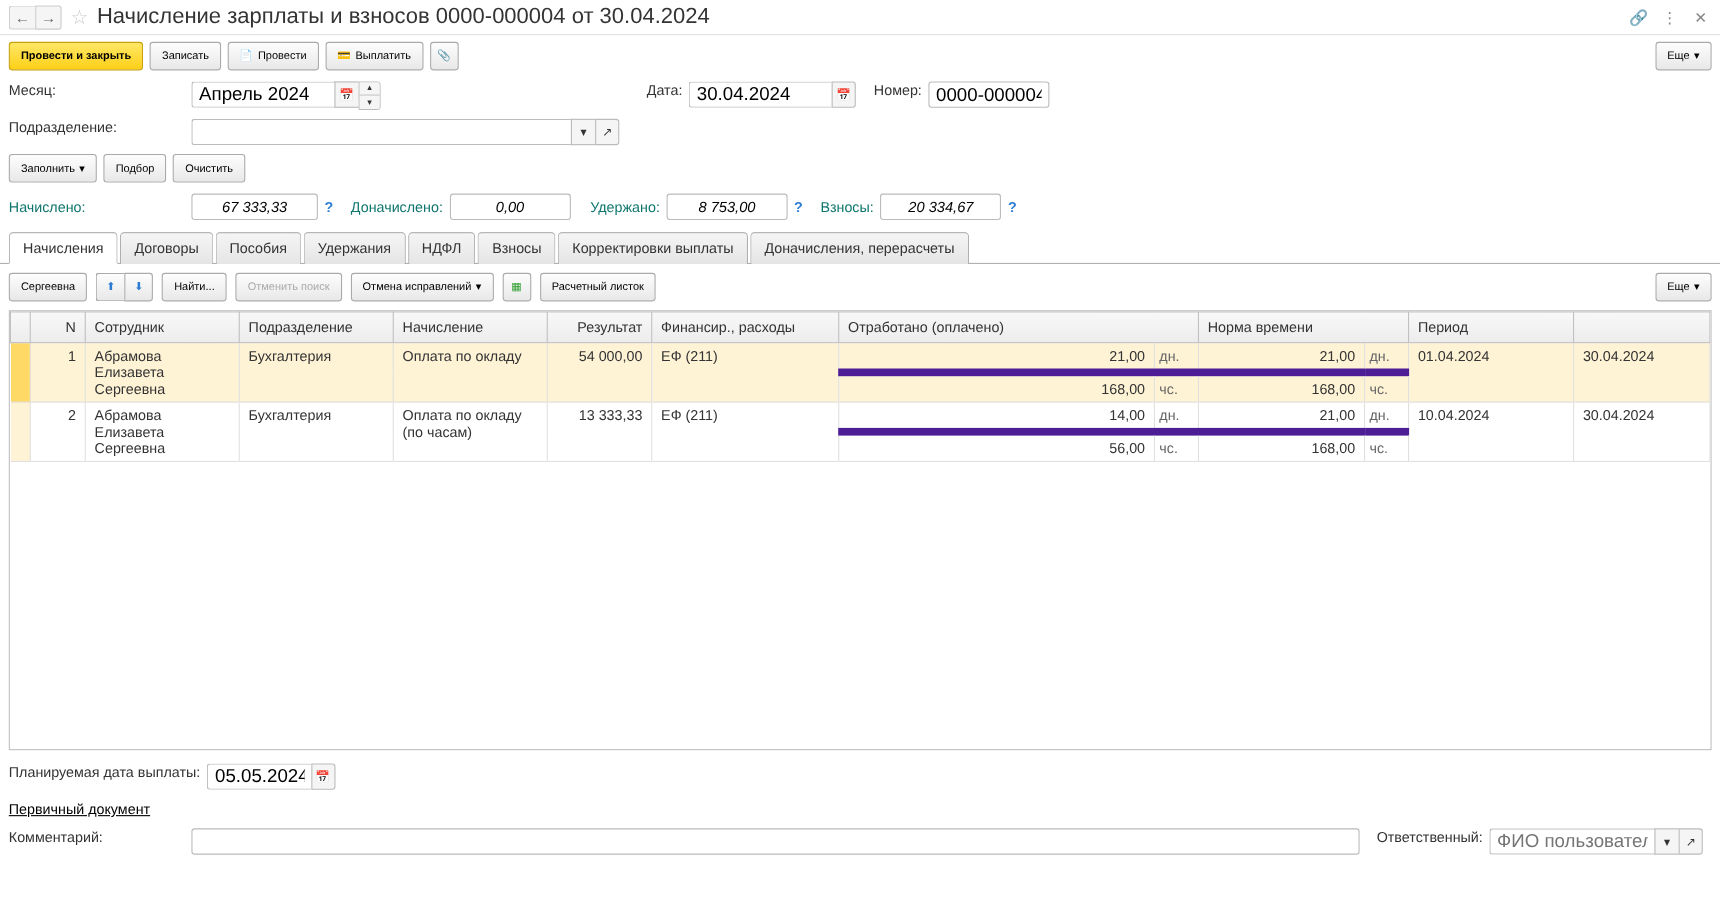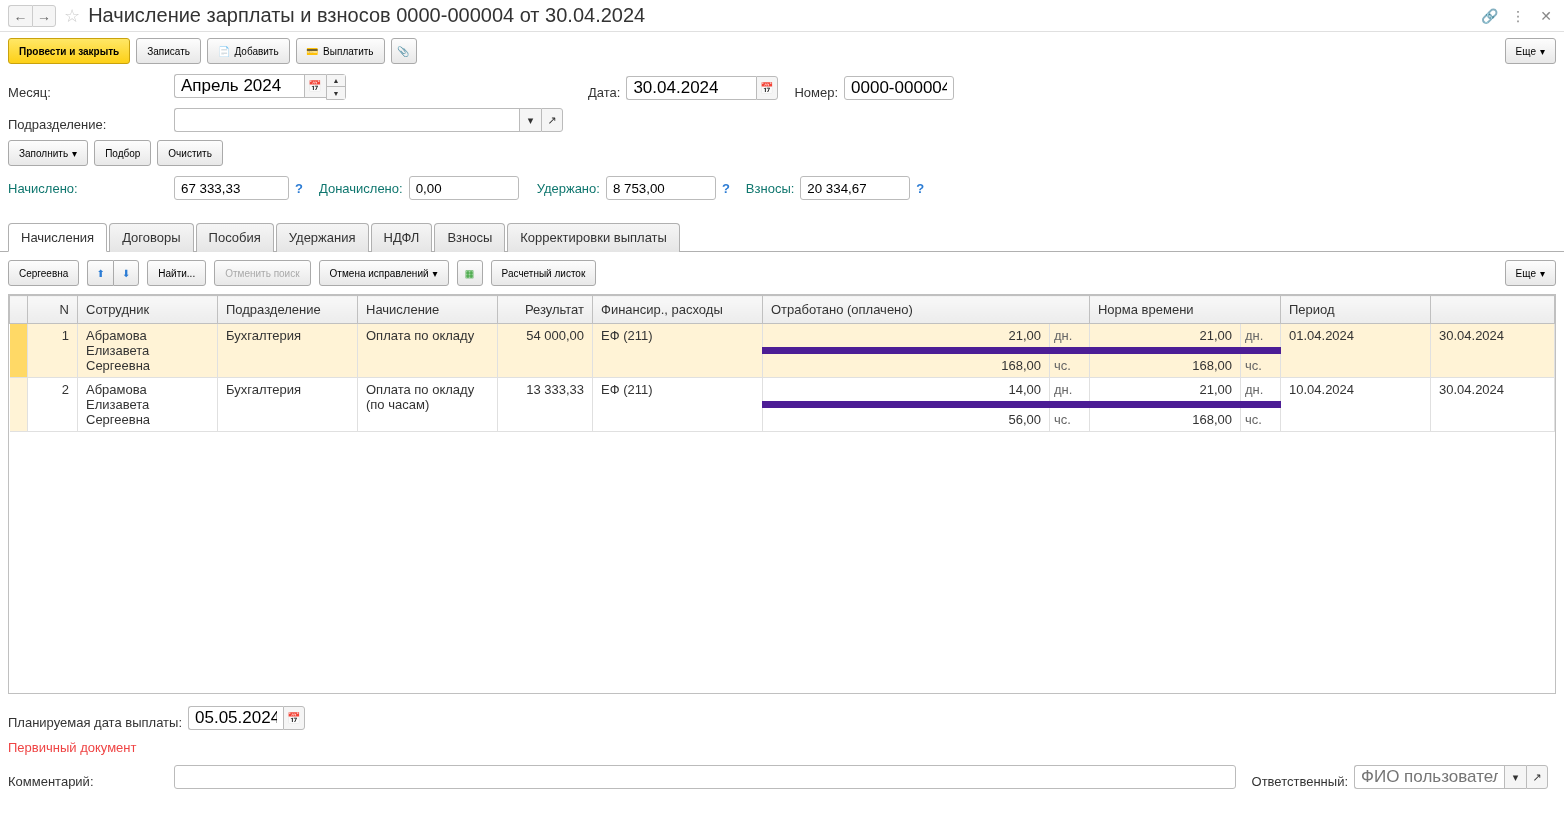--- a/index.html
+++ b/index.html
@@ -10,57 +10,57 @@
 .nav-btn:nth-child(2) { border-radius: 0 3px 3px 0; }
 .star-icon { margin: 0 8px; color: #ccc; font-size: 18px; }
 .page-title { font-size: 20px; color: #333; flex: 1; }
 .header-right { display: flex; gap: 8px; align-items: center; }
 .icon-btn { width: 20px; height: 20px; display: flex; align-items: center; justify-content: center; color: #888; cursor: pointer; font-size: 14px; }
 .toolbar { display: flex; align-items: center; padding: 6px 8px; gap: 6px; }
 .btn { border: 1px solid #aaa; background: linear-gradient(#fdfdfd, #e8e8e8); border-radius: 3px; padding: 4px 10px; font-size: 10px; cursor: pointer; display: flex; align-items: center; gap: 4px; height: 26px; }
 .btn-yellow { background: linear-gradient(#ffe766, #fdd017); border-color: #c9a20d; font-weight: bold; }
 .btn-icon { width: 26px; padding: 0; justify-content: center; }
 .spacer { flex: 1; }
-.form-row { display: flex; align-items: flex-end; padding: 4px 8px; gap: 6px; }
+.form-row { display: flex; align-items: flex-start; padding: 4px 8px; gap: 6px; }
 .form-label { min-width: 160px; color: #333; }
 .input { border: 1px solid #bbb; border-radius: 3px; padding: 3px 6px; font-size: 17px; height: 24px; background: #fff; }
 .input-group { display: flex; }
 .input-group .input { border-radius: 3px 0 0 3px; border-right: none; }
 .input-addon { border: 1px solid #bbb; background: #f5f5f5; width: 22px; height: 24px; display: flex; align-items: center; justify-content: center; font-size: 11px; cursor: pointer; }
 .input-addon:last-child { border-radius: 0 3px 3px 0; }
 .input-addon.mid { border-right: none; }
 .spinner { display: flex; flex-direction: column; border: 1px solid #bbb; border-radius: 0 3px 3px 0; }
 .spinner-btn { width: 18px; height: 12px; background: #f5f5f5; font-size: 7px; display: flex; align-items: center; justify-content: center; cursor: pointer; line-height: 1; }
 .spinner-btn:first-child { border-bottom: 1px solid #bbb; }
 .totals-row { display: flex; align-items: center; padding: 6px 8px; gap: 6px; }
 .totals-label { color: #0f766e; }
-.total-input { border: 1px solid #bbb; border-radius: 3px; padding: 3px 6px; height: 24px; text-align: left; background: #fff; }
+.total-input { border: 1px solid #bbb; border-radius: 3px; padding: 3px 6px; height: 24px; text-align: center; background: #fff; font-style: italic; }
 .help-icon { color: #2c7cd4; font-weight: bold; cursor: pointer; margin-right: 10px; }
-.tabs { display: flex; border-bottom: 1px solid #b0b0b0; padding: 0 8px; margin-top: 16px; }
+.tabs { display: flex; border-bottom: 1px solid #b0b0b0; padding: 0 8px; margin-top: 4px; }
 .tab { padding: 6px 12px; border: 1px solid #b0b0b0; border-bottom: none; background: linear-gradient(#f5f5f5, #e5e5e5); border-radius: 4px 4px 0 0; margin-right: 2px; cursor: pointer; position: relative; top: 1px; }
 .tab.active { background: #fff; border-bottom: 1px solid #fff; }
 .tab-toolbar { display: flex; padding: 8px; gap: 8px; align-items: center; }
 .btn-group { display: flex; }
 .btn-group .btn { border-radius: 0; }
 .btn-group .btn:first-child { border-radius: 3px 0 0 3px; border-right: none; }
 .btn-group .btn:last-child { border-radius: 0 3px 3px 0; }
 .table-container { margin: 0 8px; border: 1px solid #c0c0c0; height: 400px; overflow: auto; background: #fff; }
 table { width: 100%; border-collapse: collapse; font-size: 13px; }
 thead th { background: linear-gradient(#f8f8f8, #ececec); border: 1px solid #c0c0c0; padding: 6px 8px; text-align: left; font-weight: normal; color: #333; }
 tbody td { border-right: 1px solid #e0e0e0; padding: 4px 8px; vertical-align: top; }
 tbody tr.highlighted td { background: #fff3d6; }
 tbody tr.subrow td { border-top: 7px solid #4c1d95; }
 tbody tr { border-bottom: 1px solid #e0e0e0; }
 .num-col { text-align: right; width: 50px; }
 .row-marker { width: 18px; background: #fff3d6; }
 tbody tr.highlighted .row-marker { background: #ffd966; }
 .amount { text-align: right; }
 .unit { color: #666; padding-left: 4px; width: 40px; }
 .footer { padding: 8px; }
-.link { color: #ef4444; cursor: pointer; }
+.link { color: #000000; text-decoration: underline; cursor: pointer; }
 .green-icon { color: #2a9d2a; }
 .arrow-blue { color: #2c7cd4; }
 .disabled { color: #aaa; }
 </style>
 </head>
 <body>
 
 <div class="header-bar">
   <div class="nav-btn">←</div>
   <div class="nav-btn">→</div>
@@ -71,21 +71,21 @@
     <span class="icon-btn">⋮</span>
     <span class="icon-btn">✕</span>
   </div>
 </div>
 
 <div class="toolbar">
   <button class="btn btn-yellow">Провести и закрыть</button>
   <button class="btn">Записать</button>
   <button class="btn">
       <span class="green-icon">📄</span>
-      <span>Добавить</span>
+      <span>Провести</span>
     </button>
   <button class="btn">
       <span>💳</span>
       <span>Выплатить</span>
     </button>
   <button class="btn btn-icon">
       <span>📎</span>
     </button>
   <div class="spacer"></div>
   <button class="btn">
@@ -152,20 +152,21 @@
 </div>
 
 <div class="tabs">
   <div class="tab active">Начисления</div>
   <div class="tab">Договоры</div>
   <div class="tab">Пособия</div>
   <div class="tab">Удержания</div>
   <div class="tab">НДФЛ</div>
   <div class="tab">Взносы</div>
   <div class="tab">Корректировки выплаты</div>
+  <div class="tab">Доначисления, перерасчеты</div>
 </div>
 
 <div class="tab-toolbar">
   <button class="btn">Сергеевна</button>
   <div class="btn-group">
     <button class="btn btn-icon">
         <span class="arrow-blue">⬆</span>
       </button>
     <button class="btn btn-icon">
         <span class="arrow-blue">⬇</span>

